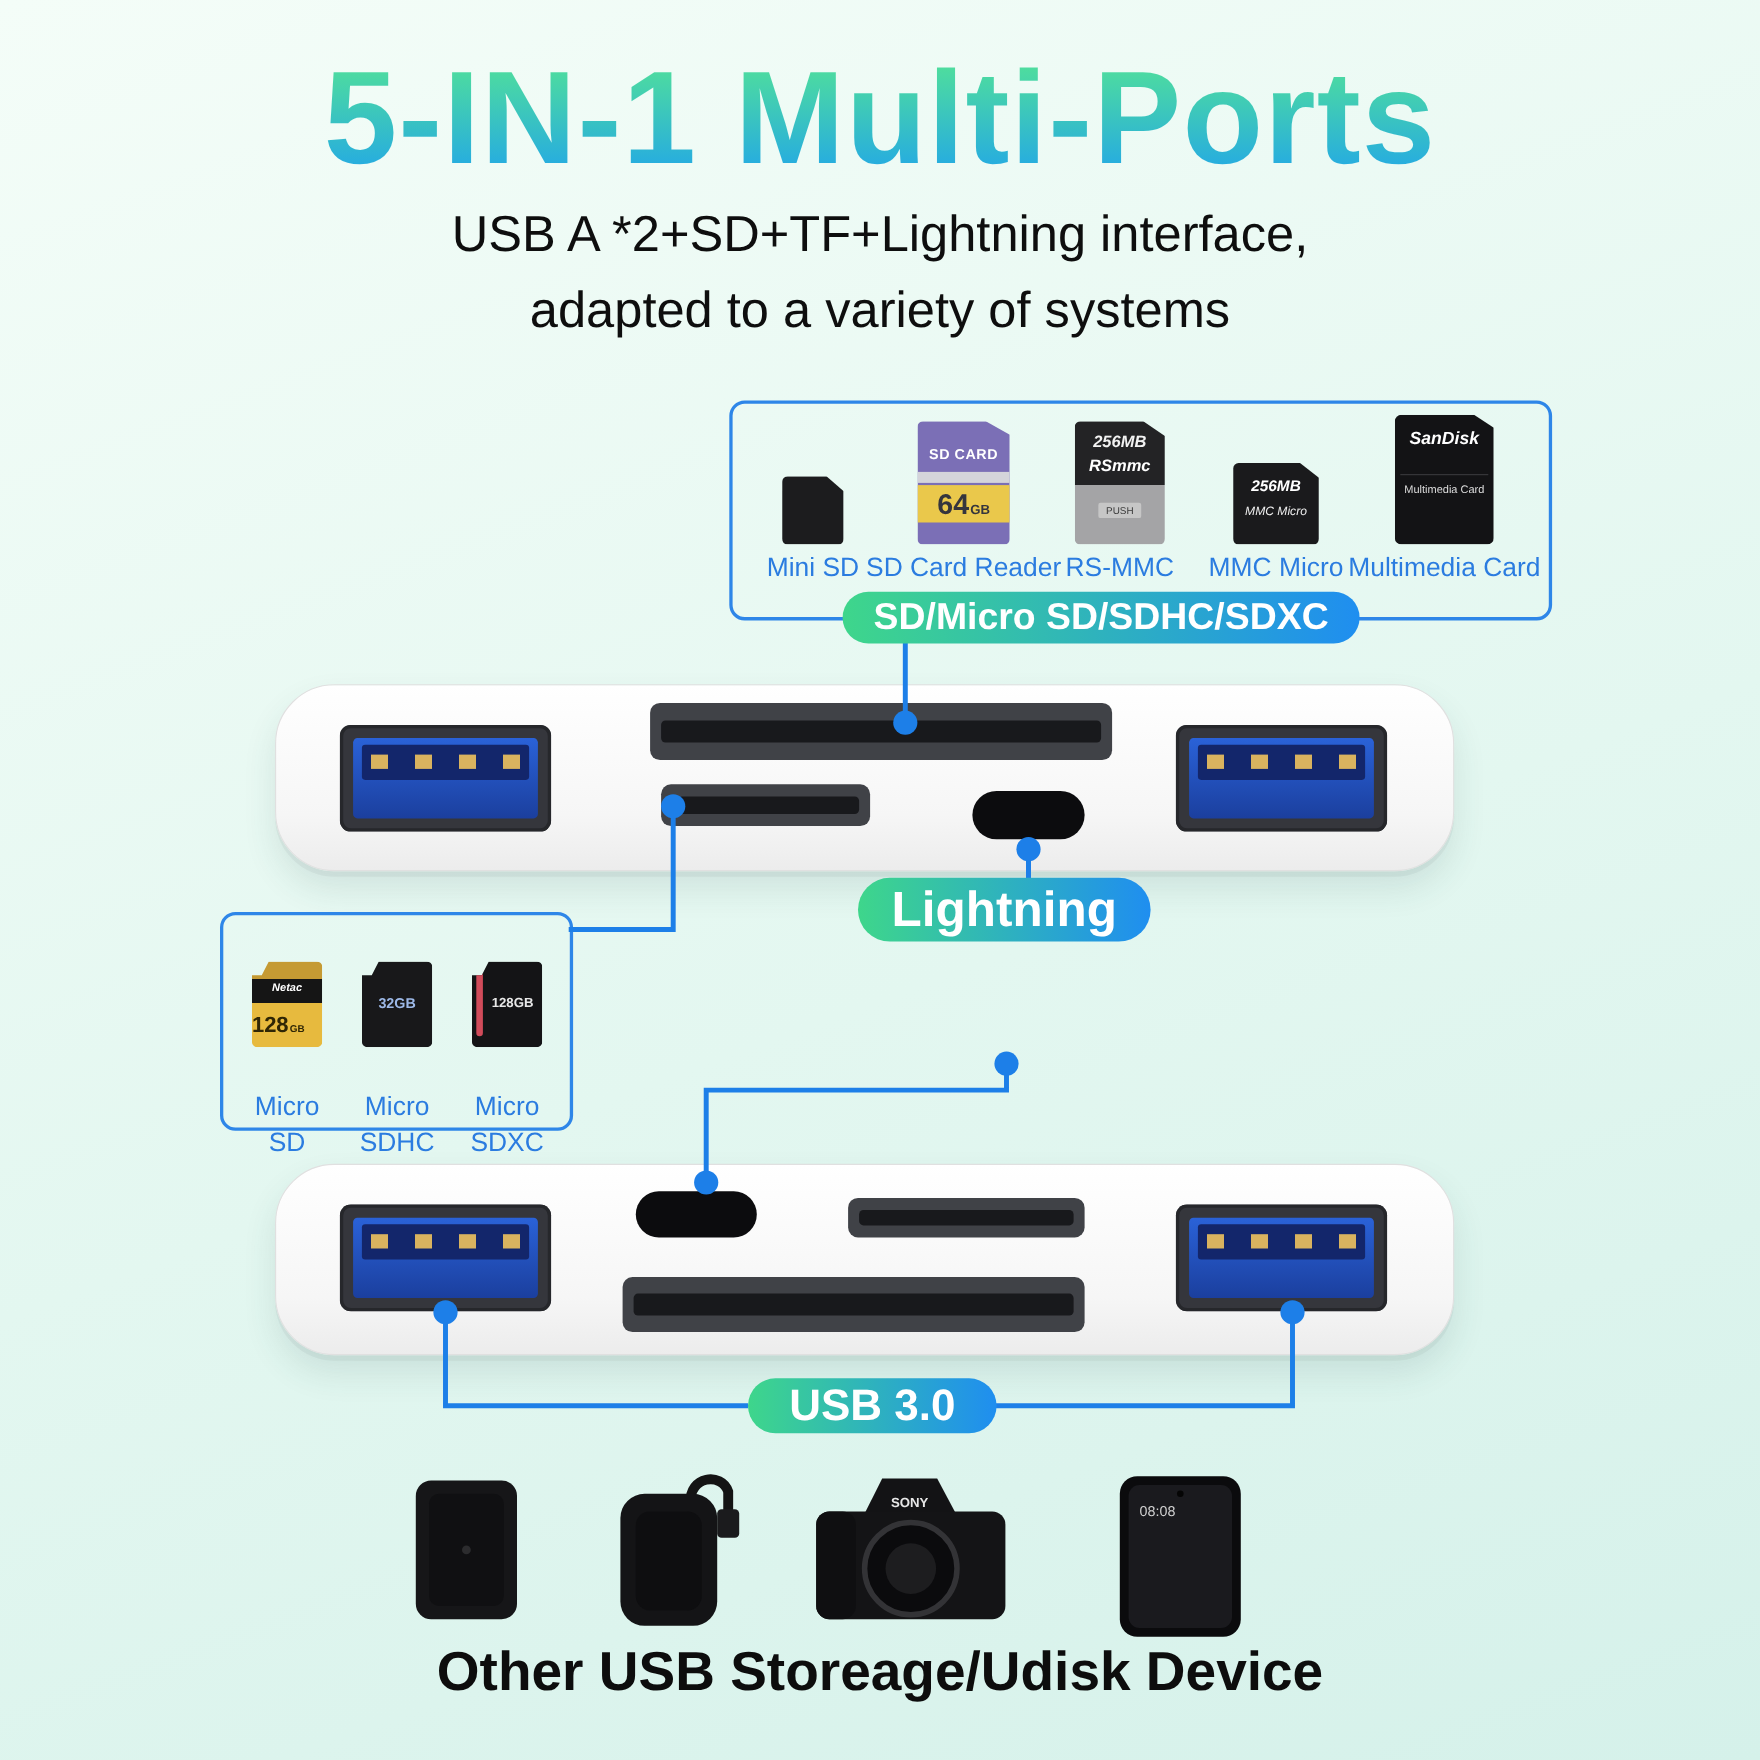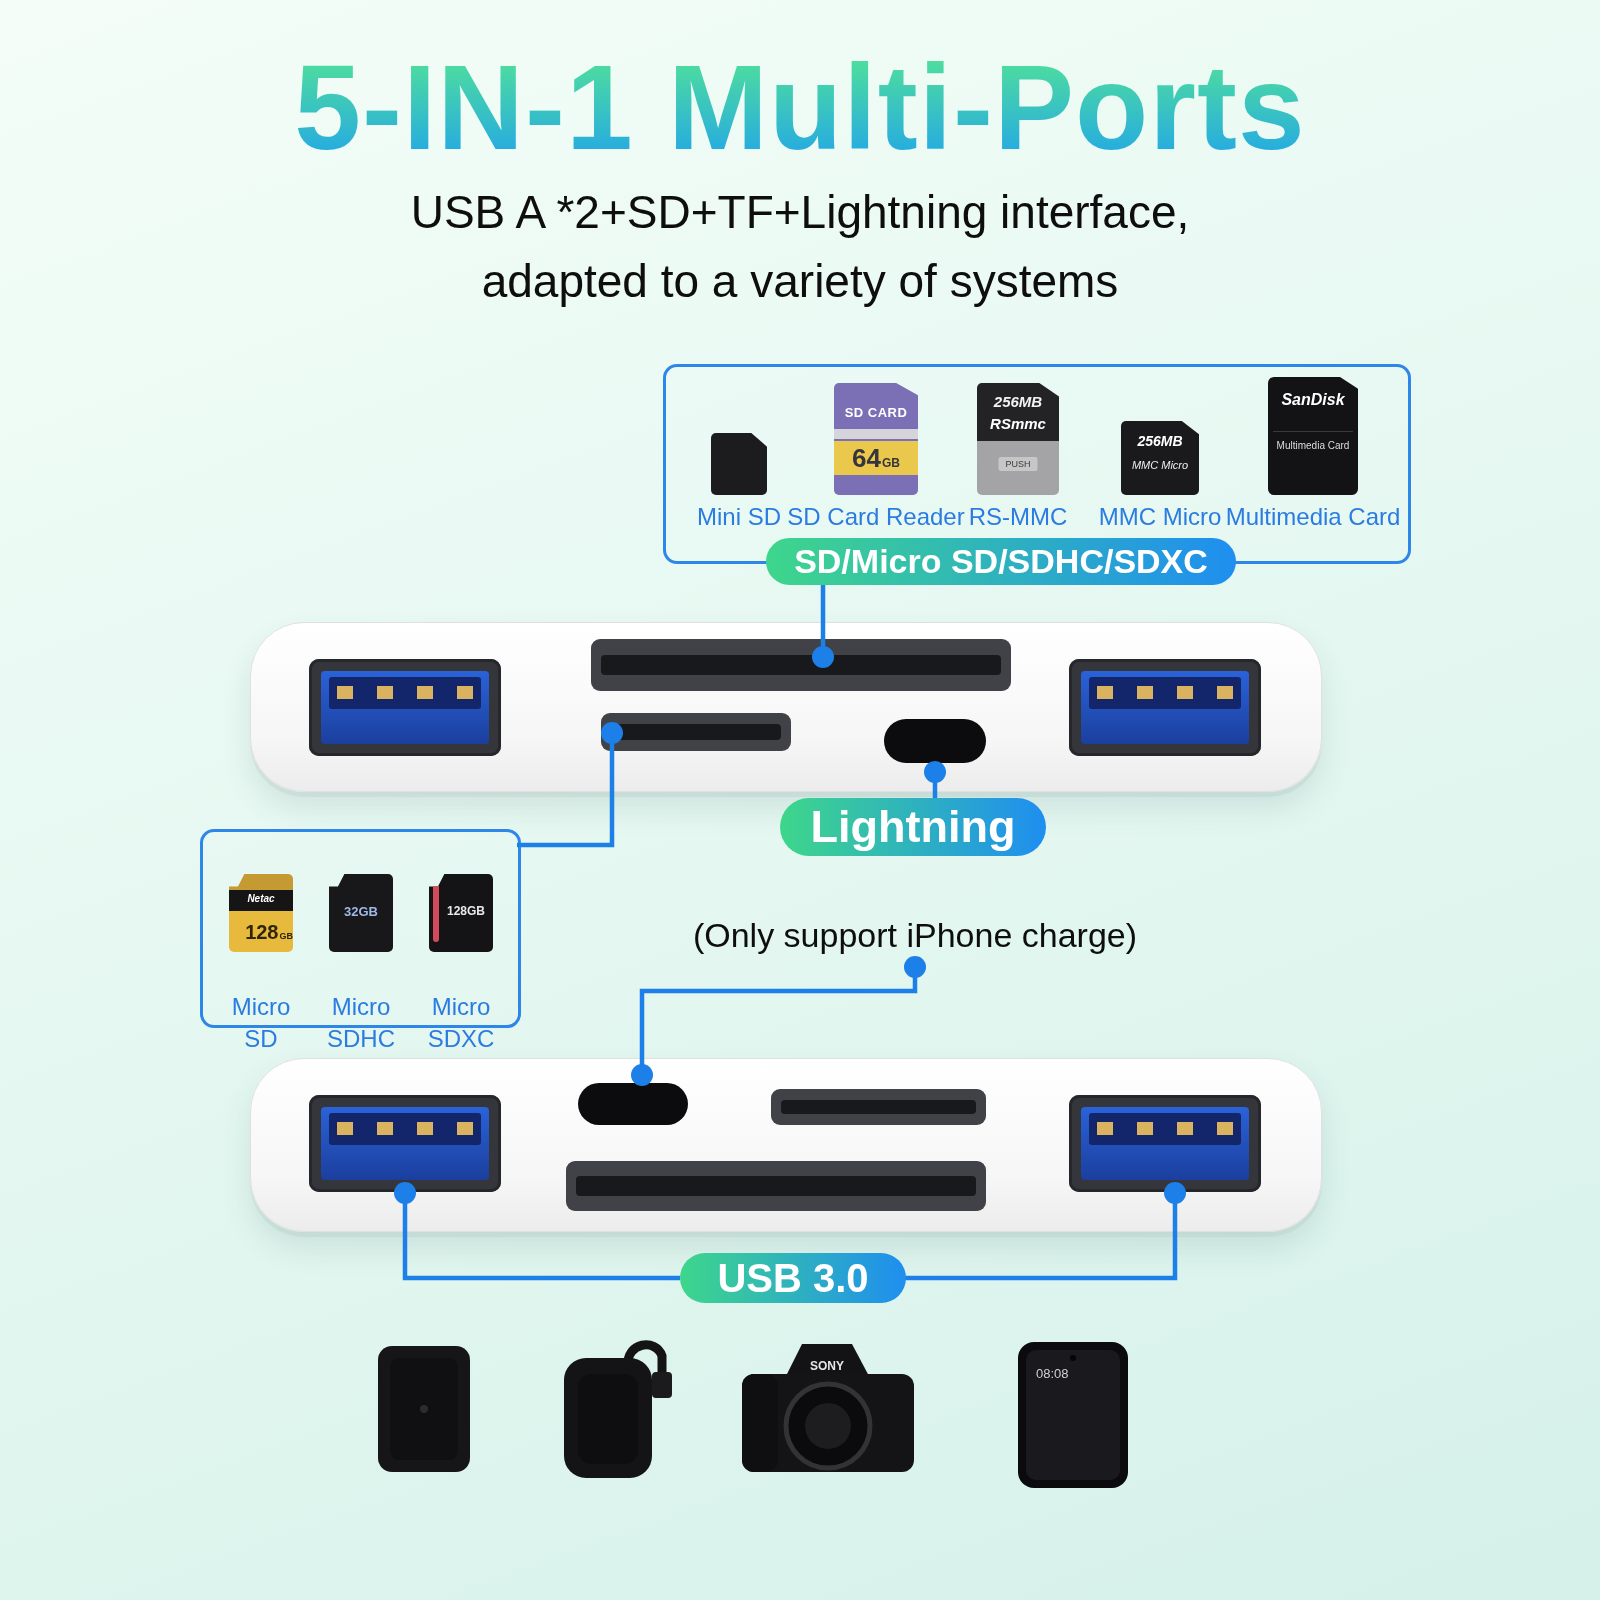--- a/index.html
+++ b/index.html
@@ -106,22 +106,22 @@
   .tf-item-1{left:12px;} .tf-item-2{left:112px;} .tf-item-3{left:212px;}
   .tf-art{width:64px;height:78px;border-radius:5px;position:relative;
     clip-path:polygon(0 16%,14% 16%,24% 0,100% 0,100% 100%,0 100%);}
   .tf-art-1{background:linear-gradient(180deg,#c59a33 0 20%,#151515 20% 48%,#e7ba3e 48% 100%);}
   .tf-art-2{background:#18181a;}
   .tf-art-3{background:#141416;}
   .tf-art-3::before{content:"";position:absolute;left:4px;top:10px;bottom:10px;width:6px;
     background:#d14b5a;border-radius:3px;}
   .nt-brand{position:absolute;top:19px;left:0;right:0;text-align:center;color:#fff;
     font-size:10px;font-weight:700;font-style:italic;}
-  .nt-cap-row{position:absolute;bottom:8px;left:0;right:0;display:flex;justify-content:flex-end;
-    align-items:baseline;gap:1px;padding-left:25px;}
+  .nt-cap-row{position:absolute;bottom:8px;left:0;right:0;display:flex;justify-content:flex-start;
+    align-items:baseline;gap:1px;}
   .nt-cap{font-size:20px;font-weight:800;color:#2f2605;}
   .nt-unit{font-size:9px;font-weight:700;color:#2f2605;}
   .tf-cap2{position:absolute;top:30px;left:0;right:0;text-align:center;color:#9db9e8;
     font-weight:800;font-size:13px;}
   .tf-cap3{position:absolute;top:30px;left:10px;right:0;text-align:center;color:#e8e8e8;
     font-weight:800;font-size:12px;}
   .tf-label{font-size:24px;color:#2b7ce0;line-height:1.35;text-align:center;margin-top:32px;}
 
   
   .lightning-pill{left:780px;top:798px;width:266px;height:58px;font-size:45px;}
@@ -247,21 +247,20 @@
         <span class="tf-cap3">128GB</span>
       </div>
       <div class="tf-label">
         <div>Micro</div>
         <div>SDXC</div>
       </div>
     </div>
   </div>
 
   <div class="pill lightning-pill">Lightning</div>
-  <div class="lightning-note">(Only support iPhone charge)</div>
 
   <div class="adapter adapter-2">
     <div class="usb-port a2-usb-left">
       <div class="usb-inner">
         <div class="usb-tongue">
           <div class="usb-pins"></div>
         </div>
       </div>
     </div>
     <div class="lport a2-lightning"></div>
@@ -319,14 +318,15 @@
       <text x="497" y="40" text-anchor="middle" font-size="12" font-weight="bold" fill="#e6e6e6">SONY</text>
     </g>
     <g>
       <rect x="688" y="12" width="110" height="146" rx="16" fill="#0b0b0d"></rect>
       <rect x="696" y="20" width="94" height="130" rx="10" fill="#1a1a1e"></rect>
       <circle cx="743" cy="28" r="3" fill="#050505"></circle>
       <text x="706" y="48" font-size="13" fill="#d0d0d0">08:08</text>
     </g>
   </svg>
 
+  <div class="footer">Other USB Storeage/Udisk Device</div>
 
 </div>
 
 </body></html>

